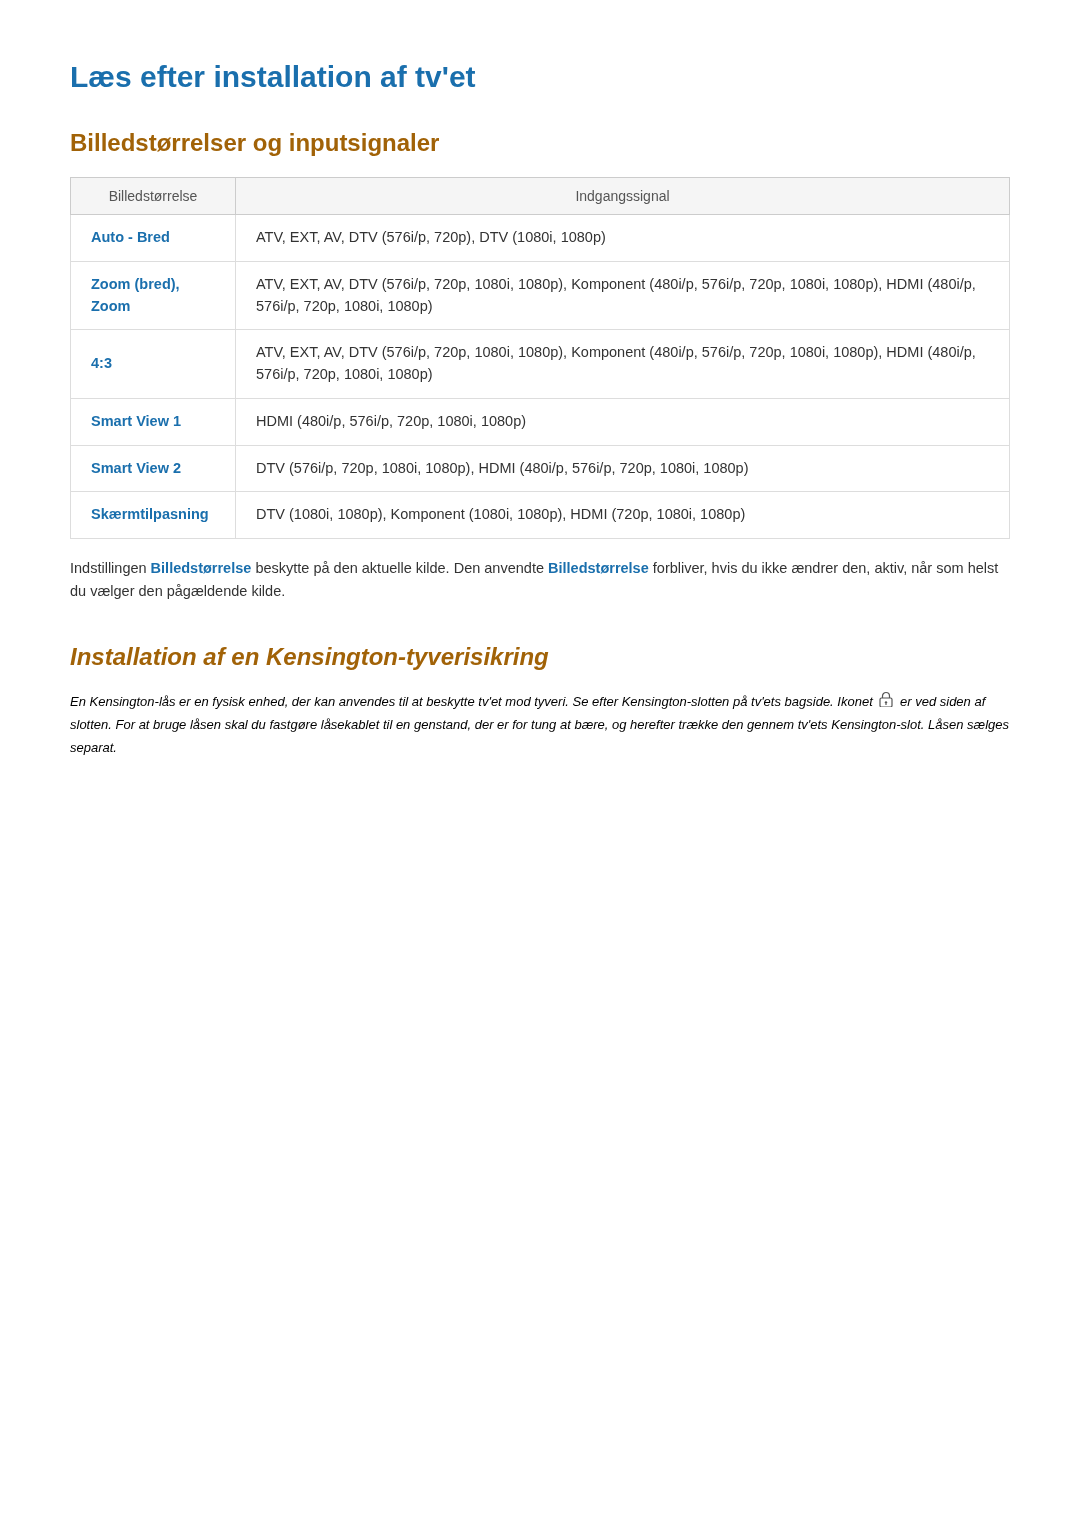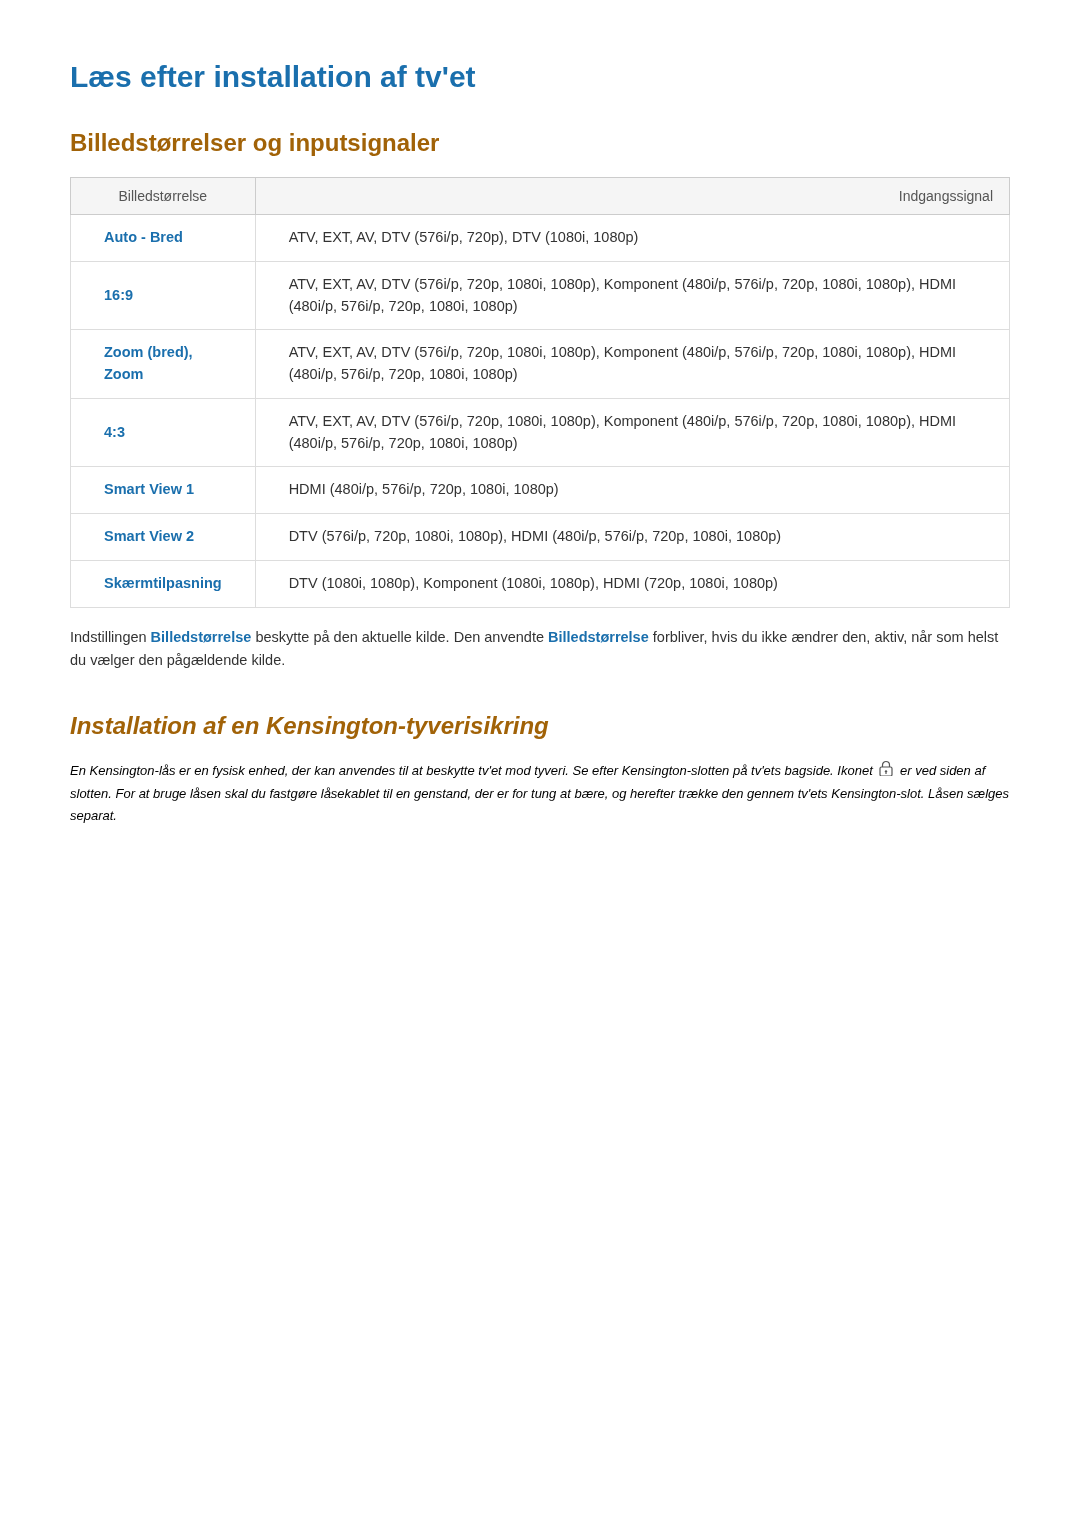--- a/index.html
+++ b/index.html
@@ -45,35 +45,35 @@
     thead tr {
       background: #f5f5f5;
     }
 
     thead th {
       border: 1px solid #cccccc;
       padding: 10px 16px;
       font-size: 14px;
       font-weight: normal;
       color: #555555;
-      text-align: right;
+      text-align: center;
     }
 
     thead th:first-child {
       width: 165px;
       text-align: center;
     }
 
     tbody tr {
       border-bottom: 1px solid #dddddd;
     }
 
     tbody td {
       border: 1px solid #dddddd;
-      padding: 12px 33px;
+      padding: 12px 20px;
       vertical-align: top;
       font-size: 14.5px;
       line-height: 1.5;
     }
 
     tbody td:first-child {
       font-weight: bold;
       color: #1a6fad;
       width: 165px;
       vertical-align: middle;
@@ -117,24 +117,20 @@
         <th>Billedstørrelse</th>
         <th>Indgangssignal</th>
       </tr>
     </thead>
     <tbody id="table-body">
     <tr>
           <td>Auto - Bred</td>
           <td>ATV, EXT, AV, DTV (576i/p, 720p), DTV (1080i, 1080p)</td>
         </tr>
         <tr>
-          <td>16:9</td>
-          <td>ATV, EXT, AV, DTV (576i/p, 720p, 1080i, 1080p), Komponent (480i/p, 576i/p, 720p, 1080i, 1080p), HDMI (480i/p, 576i/p, 720p, 1080i, 1080p)</td>
-        </tr>
-        <tr>
           <td>Zoom (bred),<br>Zoom</td>
           <td>ATV, EXT, AV, DTV (576i/p, 720p, 1080i, 1080p), Komponent (480i/p, 576i/p, 720p, 1080i, 1080p), HDMI (480i/p, 576i/p, 720p, 1080i, 1080p)</td>
         </tr>
         <tr>
           <td>4:3</td>
           <td>ATV, EXT, AV, DTV (576i/p, 720p, 1080i, 1080p), Komponent (480i/p, 576i/p, 720p, 1080i, 1080p), HDMI (480i/p, 576i/p, 720p, 1080i, 1080p)</td>
         </tr>
         <tr>
           <td>Smart View 1</td>
           <td>HDMI (480i/p, 576i/p, 720p, 1080i, 1080p)</td>

